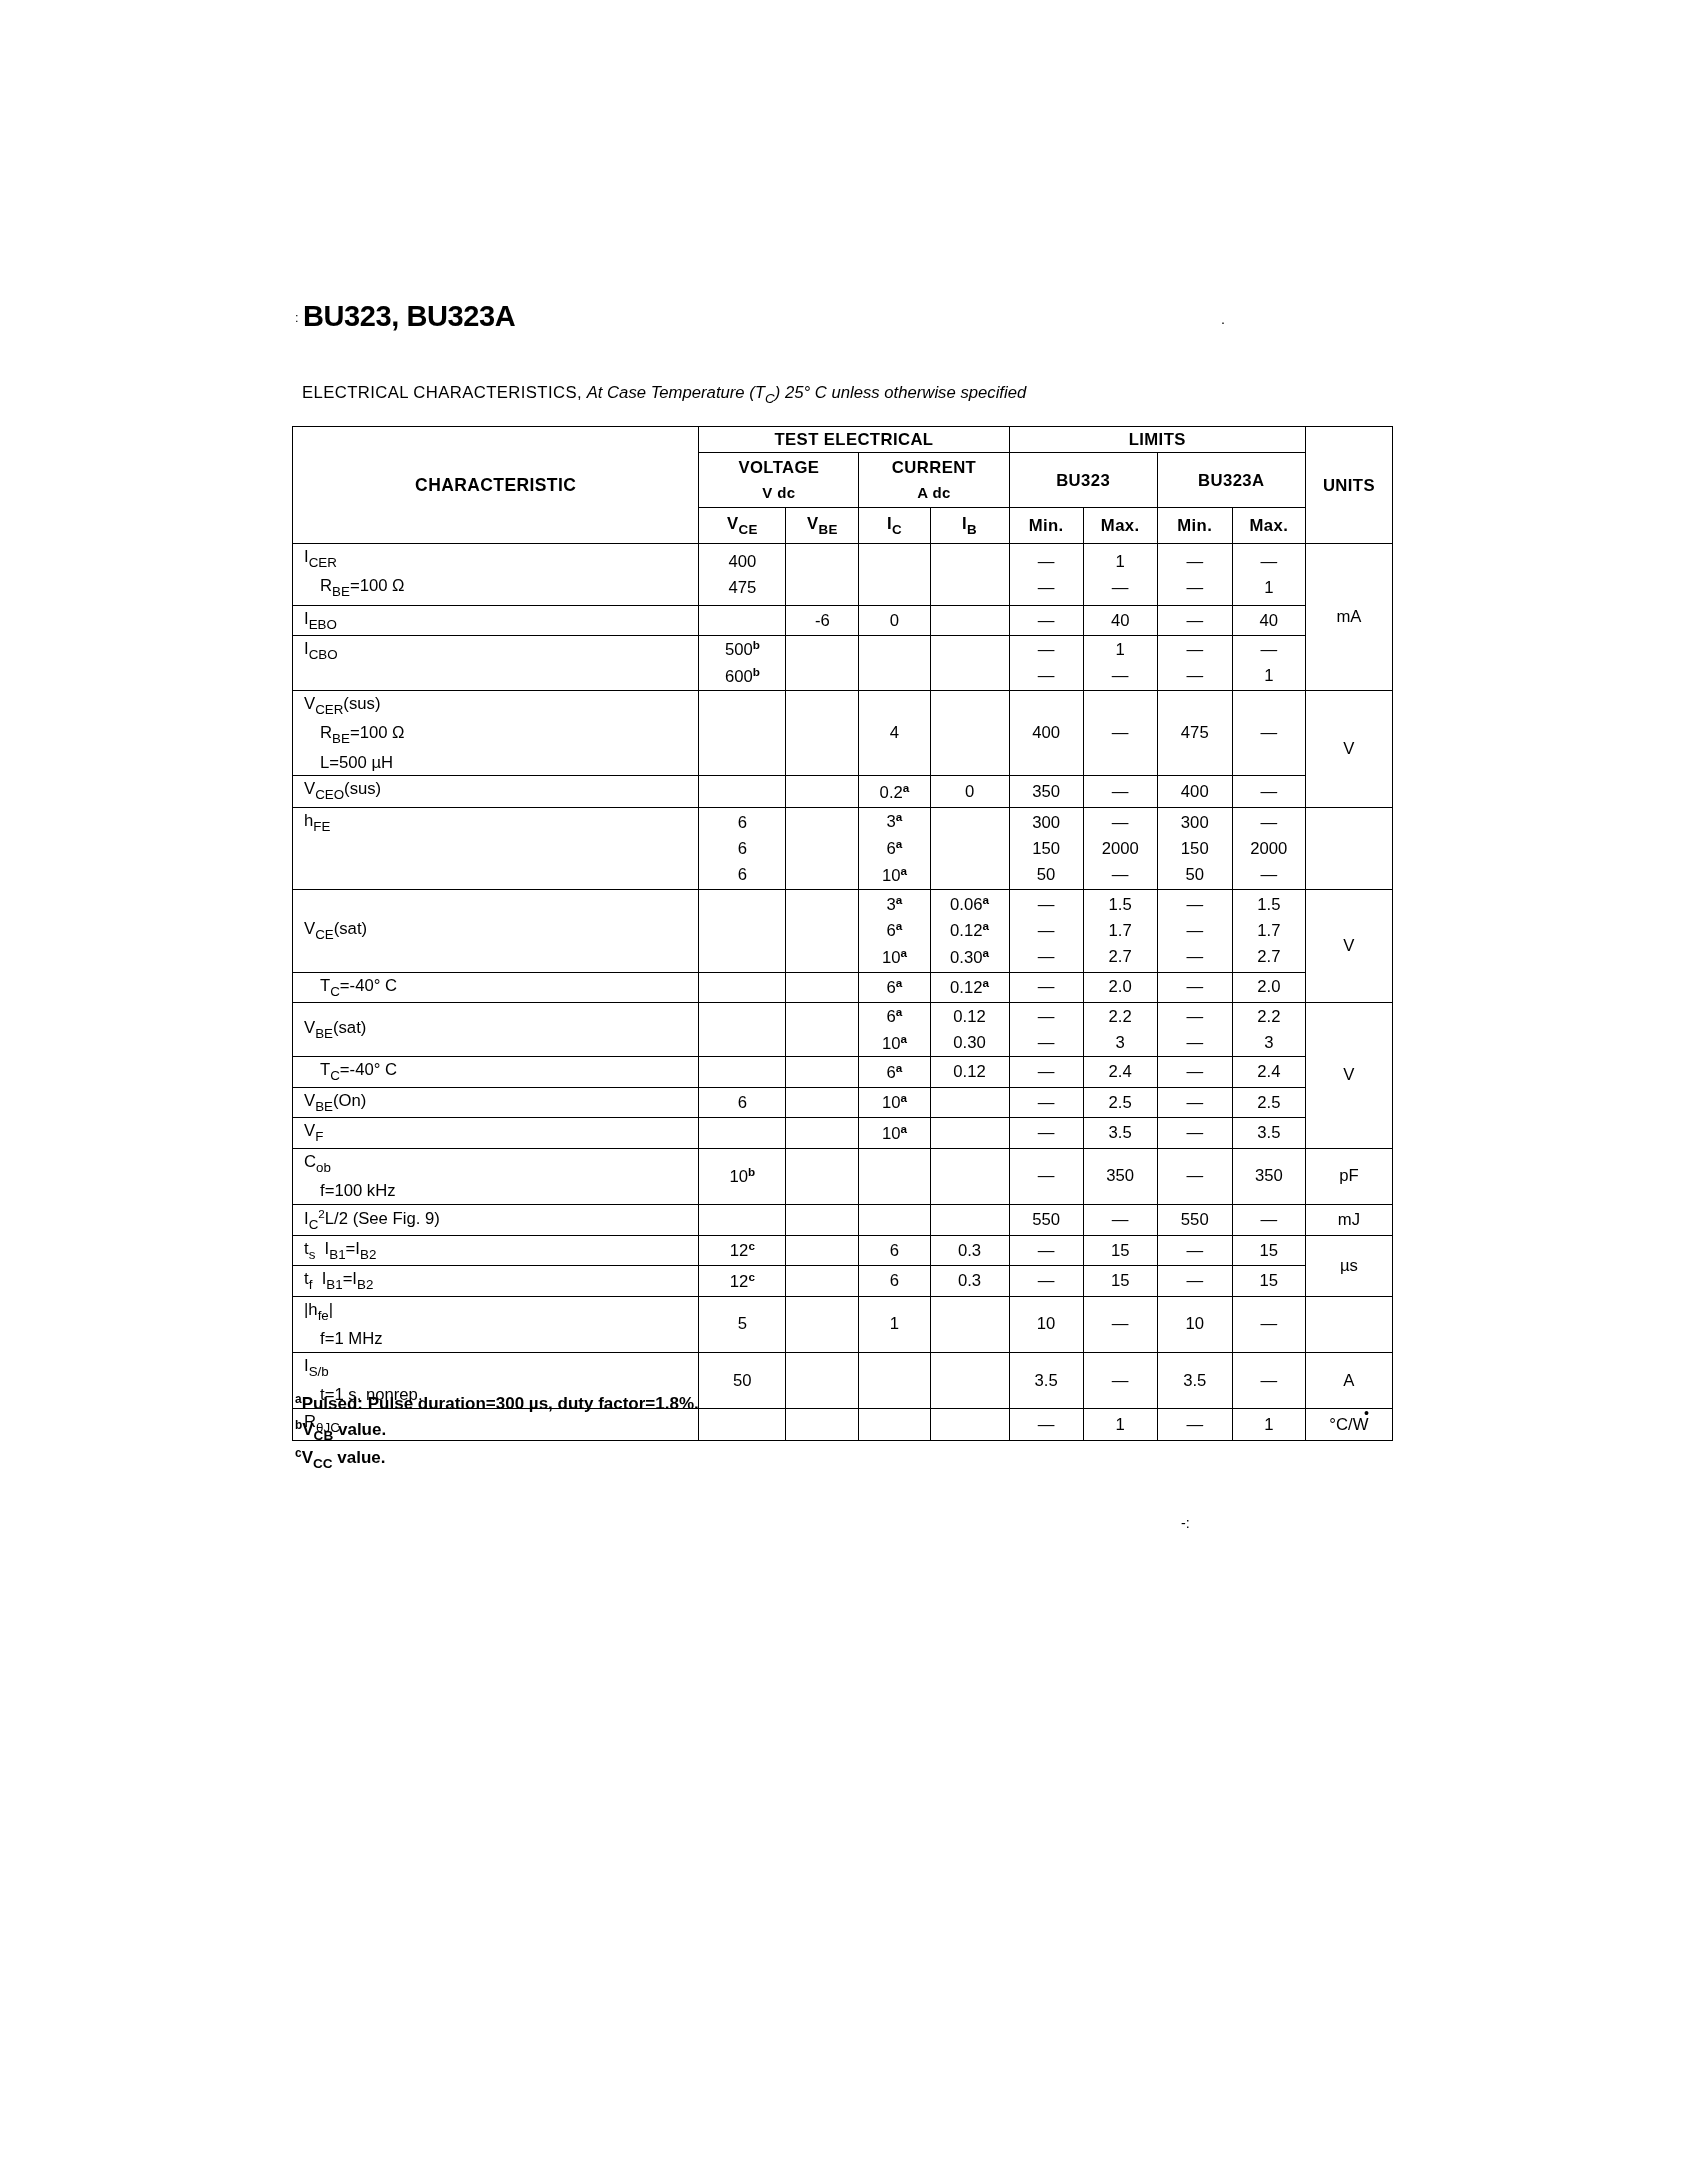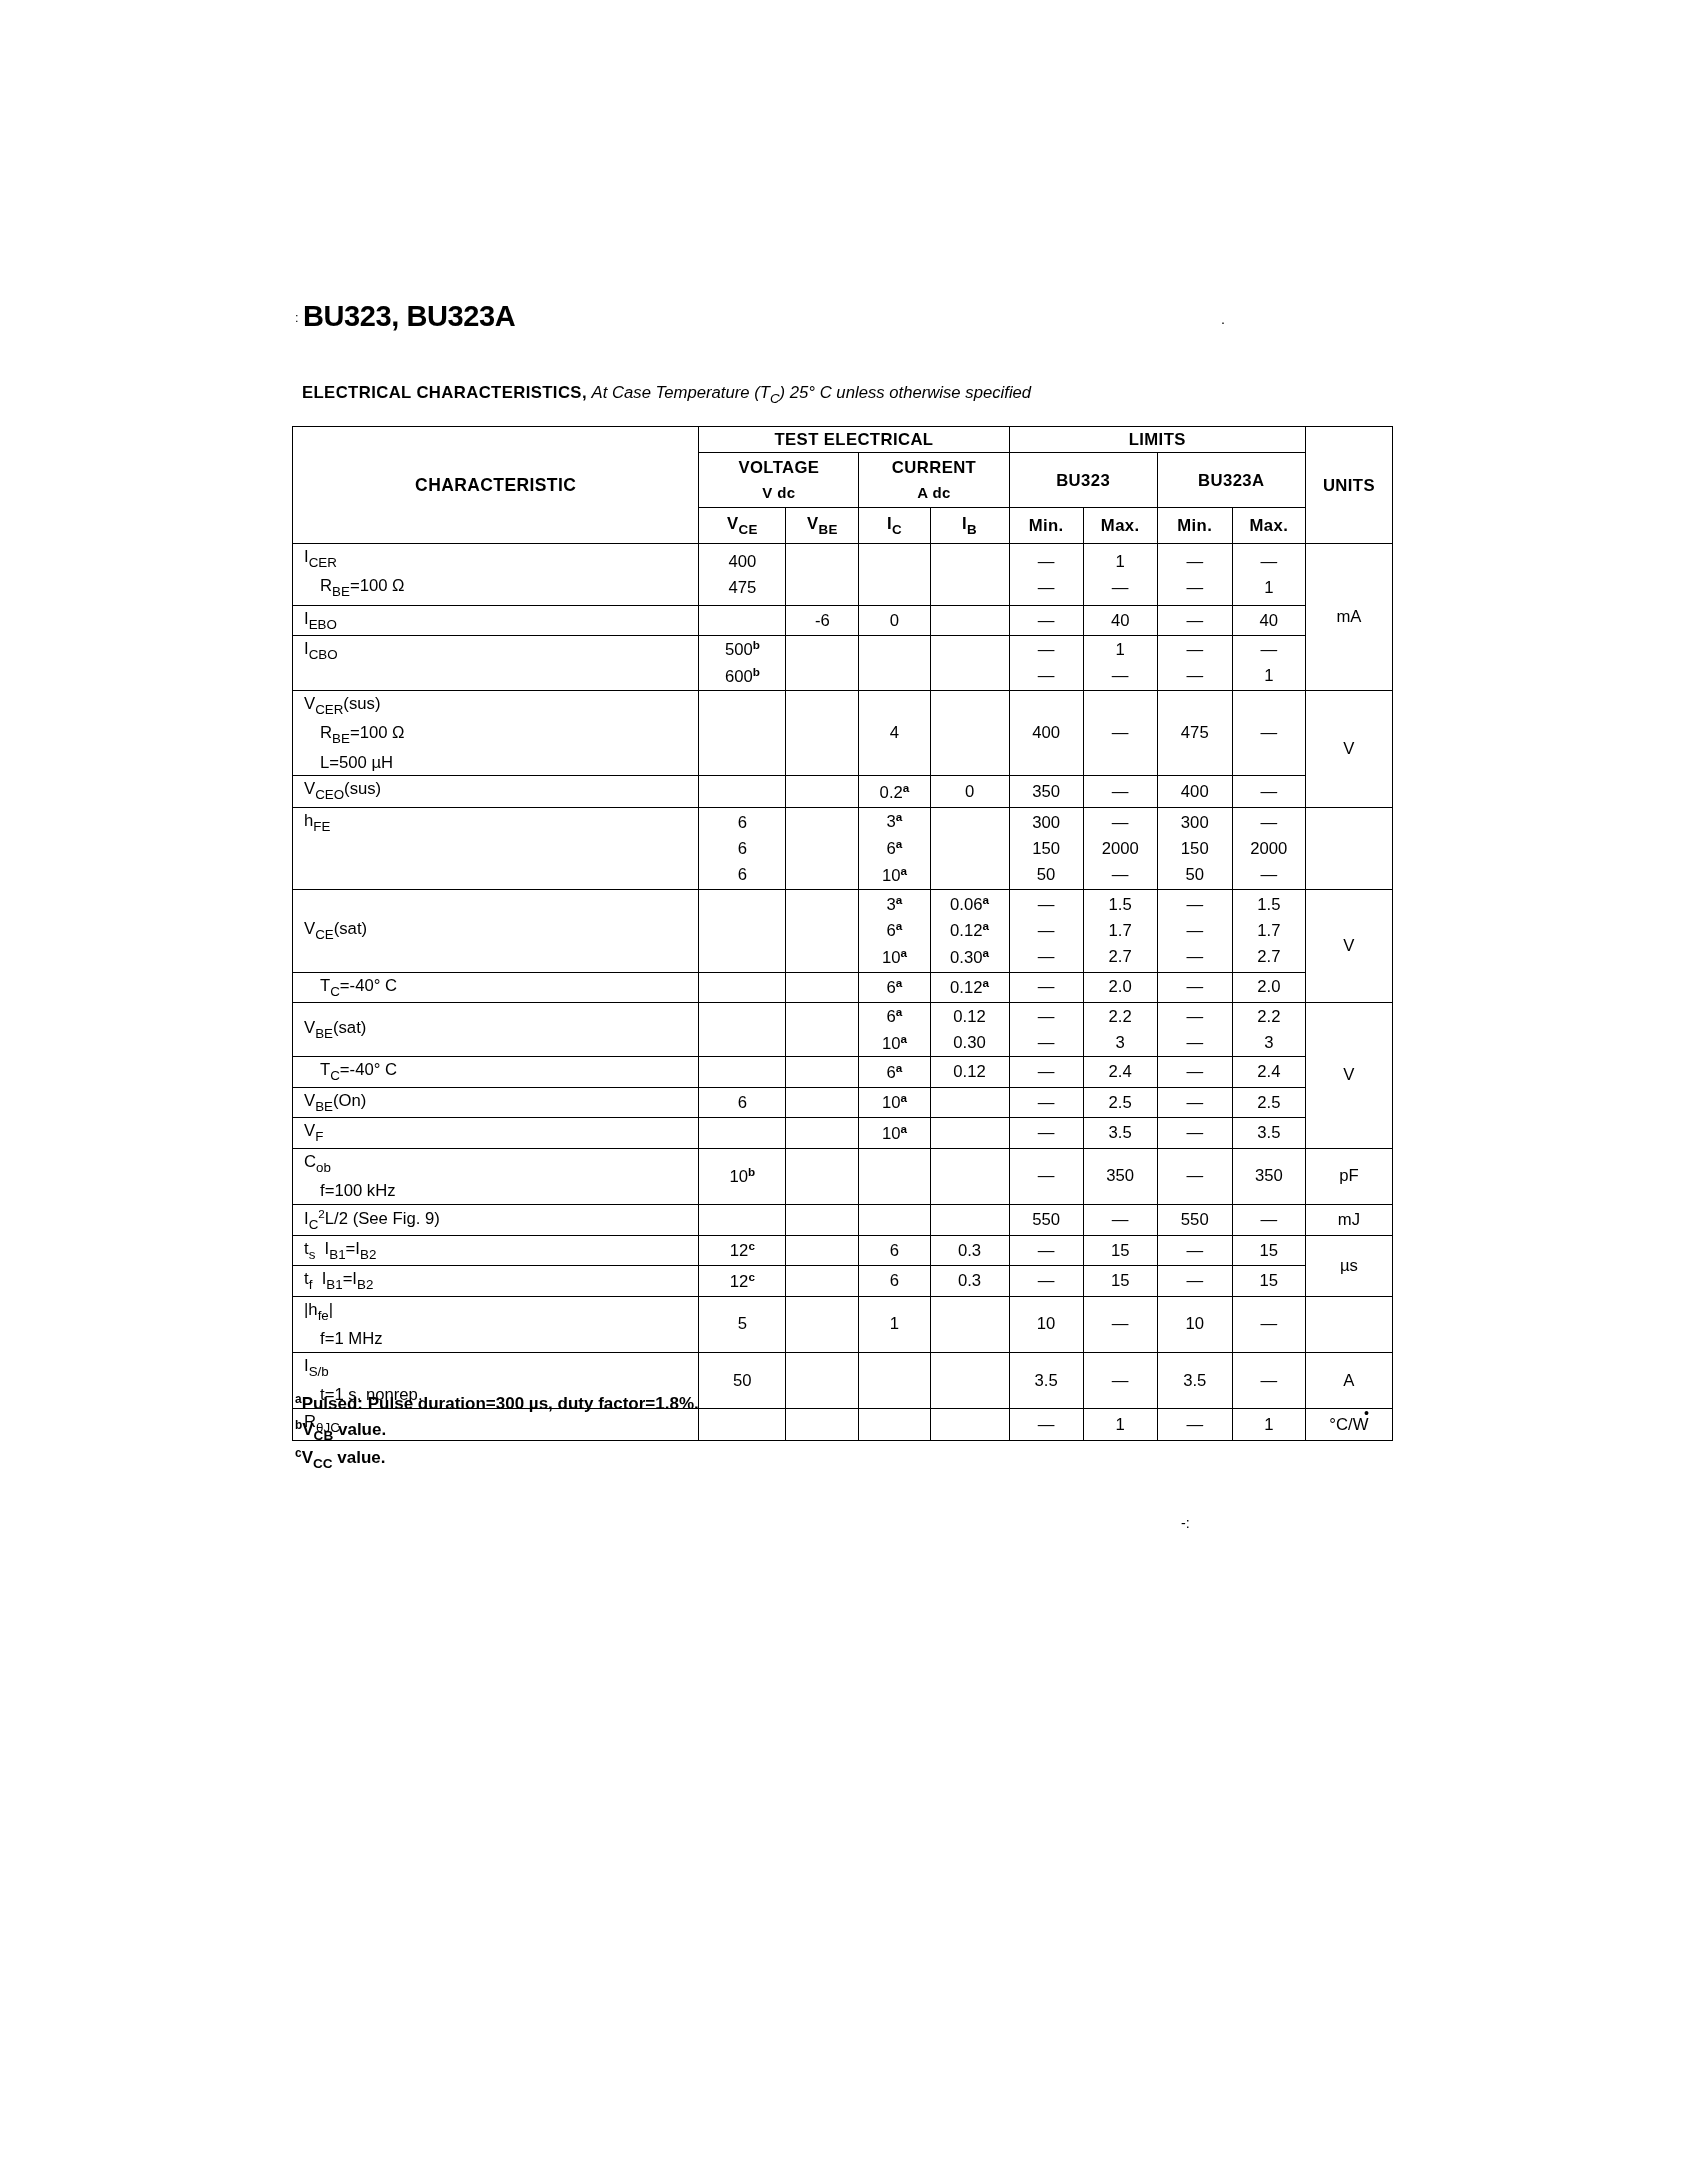--- a/index.html
+++ b/index.html
@@ -1,20 +1,20 @@
 <!DOCTYPE html>
 <html style="font-size:12.7px"><head>
 <meta charset="utf-8">
 <style>
   html, body { margin:0; padding:0; background:#ffffff; }
   body { width:1687px; height:2183px; position:relative; overflow:hidden; color:#000; font-family:"Liberation Sans", sans-serif; }
   .title { position:absolute; left:295px; top:300px; font-size:29px; font-weight:bold; letter-spacing:-0.4px; }
   .title .mark { font-size:12.7px; font-weight:normal; margin-right:4.8px; vertical-align:middle; }
   .subtitle { position:absolute; left:302px; top:383px; font-size:16.7px; }
-  .subtitle b { font-weight:bold; letter-spacing:0.4px;margin-top:6px; }
+  .subtitle b { font-weight:normal; letter-spacing:0.4px;margin-top:6px; }
   .subtitle i { font-style:italic;text-align:right; }
   .speck { position:absolute; font-size:14.3px; }
   table.ec { position:absolute; left:292px; top:426px; border-collapse:collapse; table-layout:fixed; width:1101px; font-size:16.7px; }
   table.ec td, table.ec th { border:1.6px solid #000; padding:0 3.2px; text-align:center; vertical-align:middle; overflow:hidden; }
   table.ec th { font-weight:bold; font-size:16.7px; letter-spacing:0.4px; line-height:1.5; }
   table.ec th.char { font-size:17.5px; }
   table.ec td.chr { text-align:left; padding-left:11px; vertical-align:top; line-height:1.55; }
   .sub2 { padding-left:16px; display:block; }
   .multi span { display:block; line-height:1.55; }
   sub { font-size:0.8em; vertical-align:-0.35em; }

